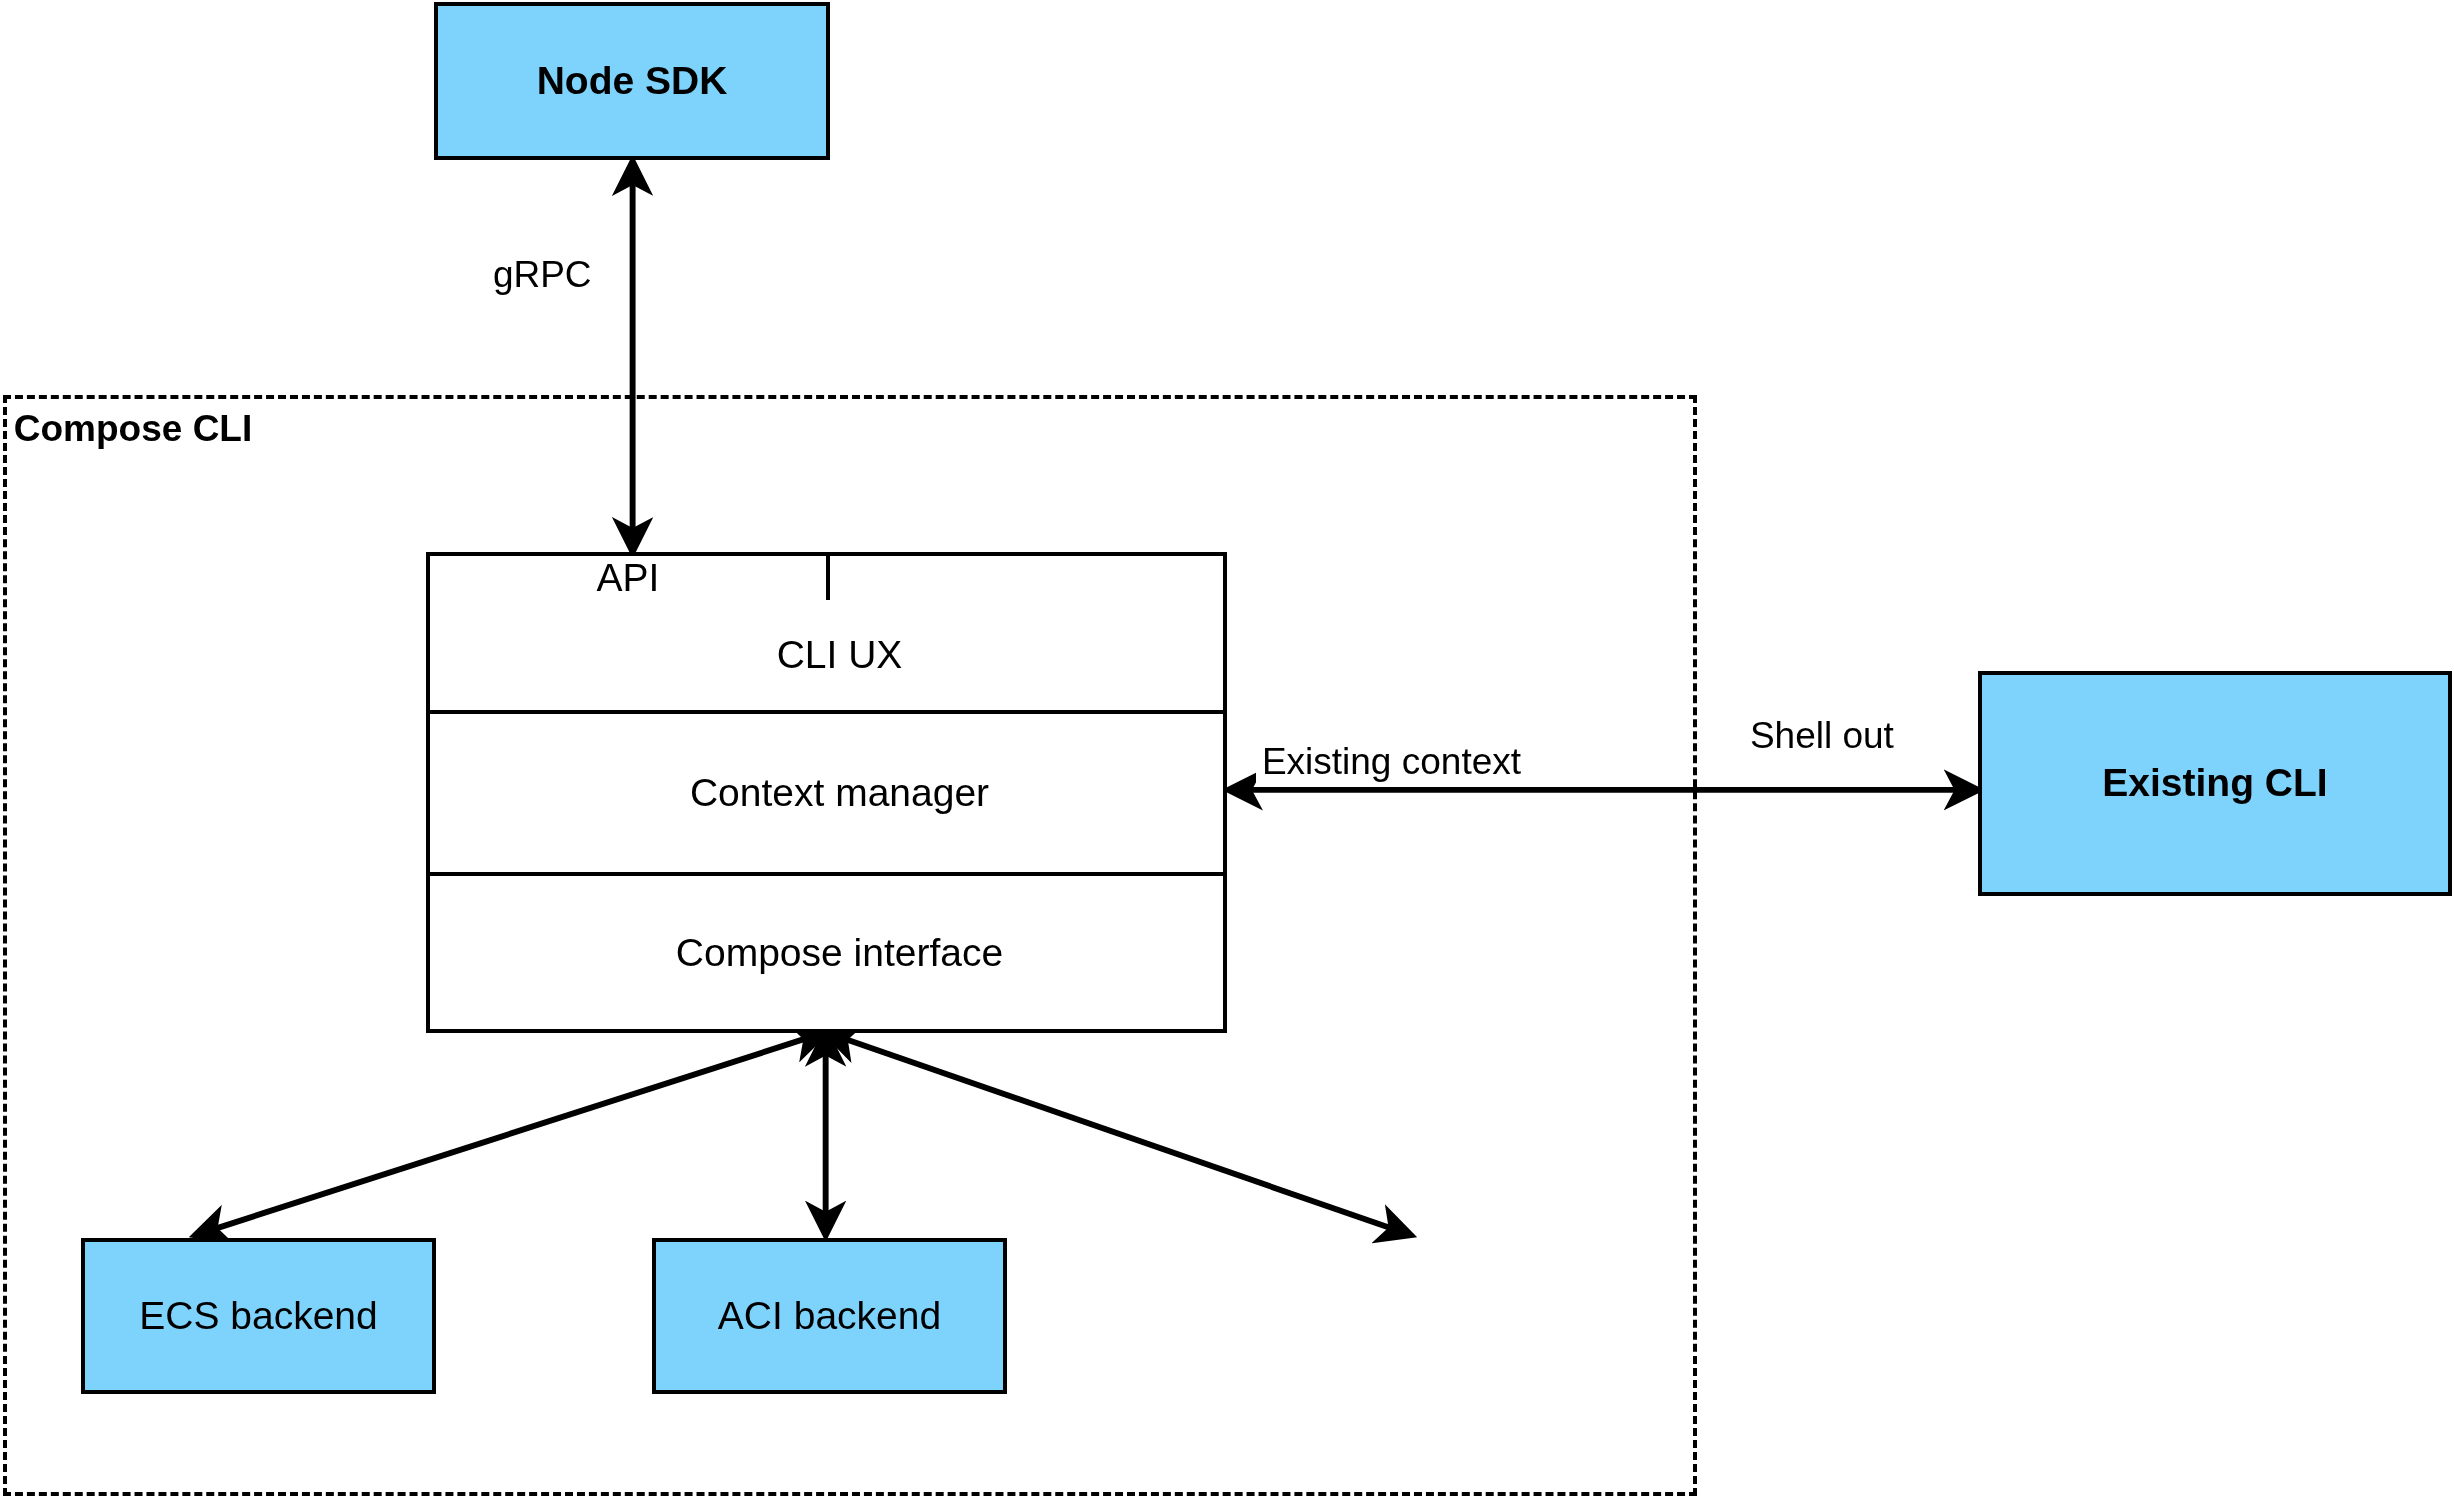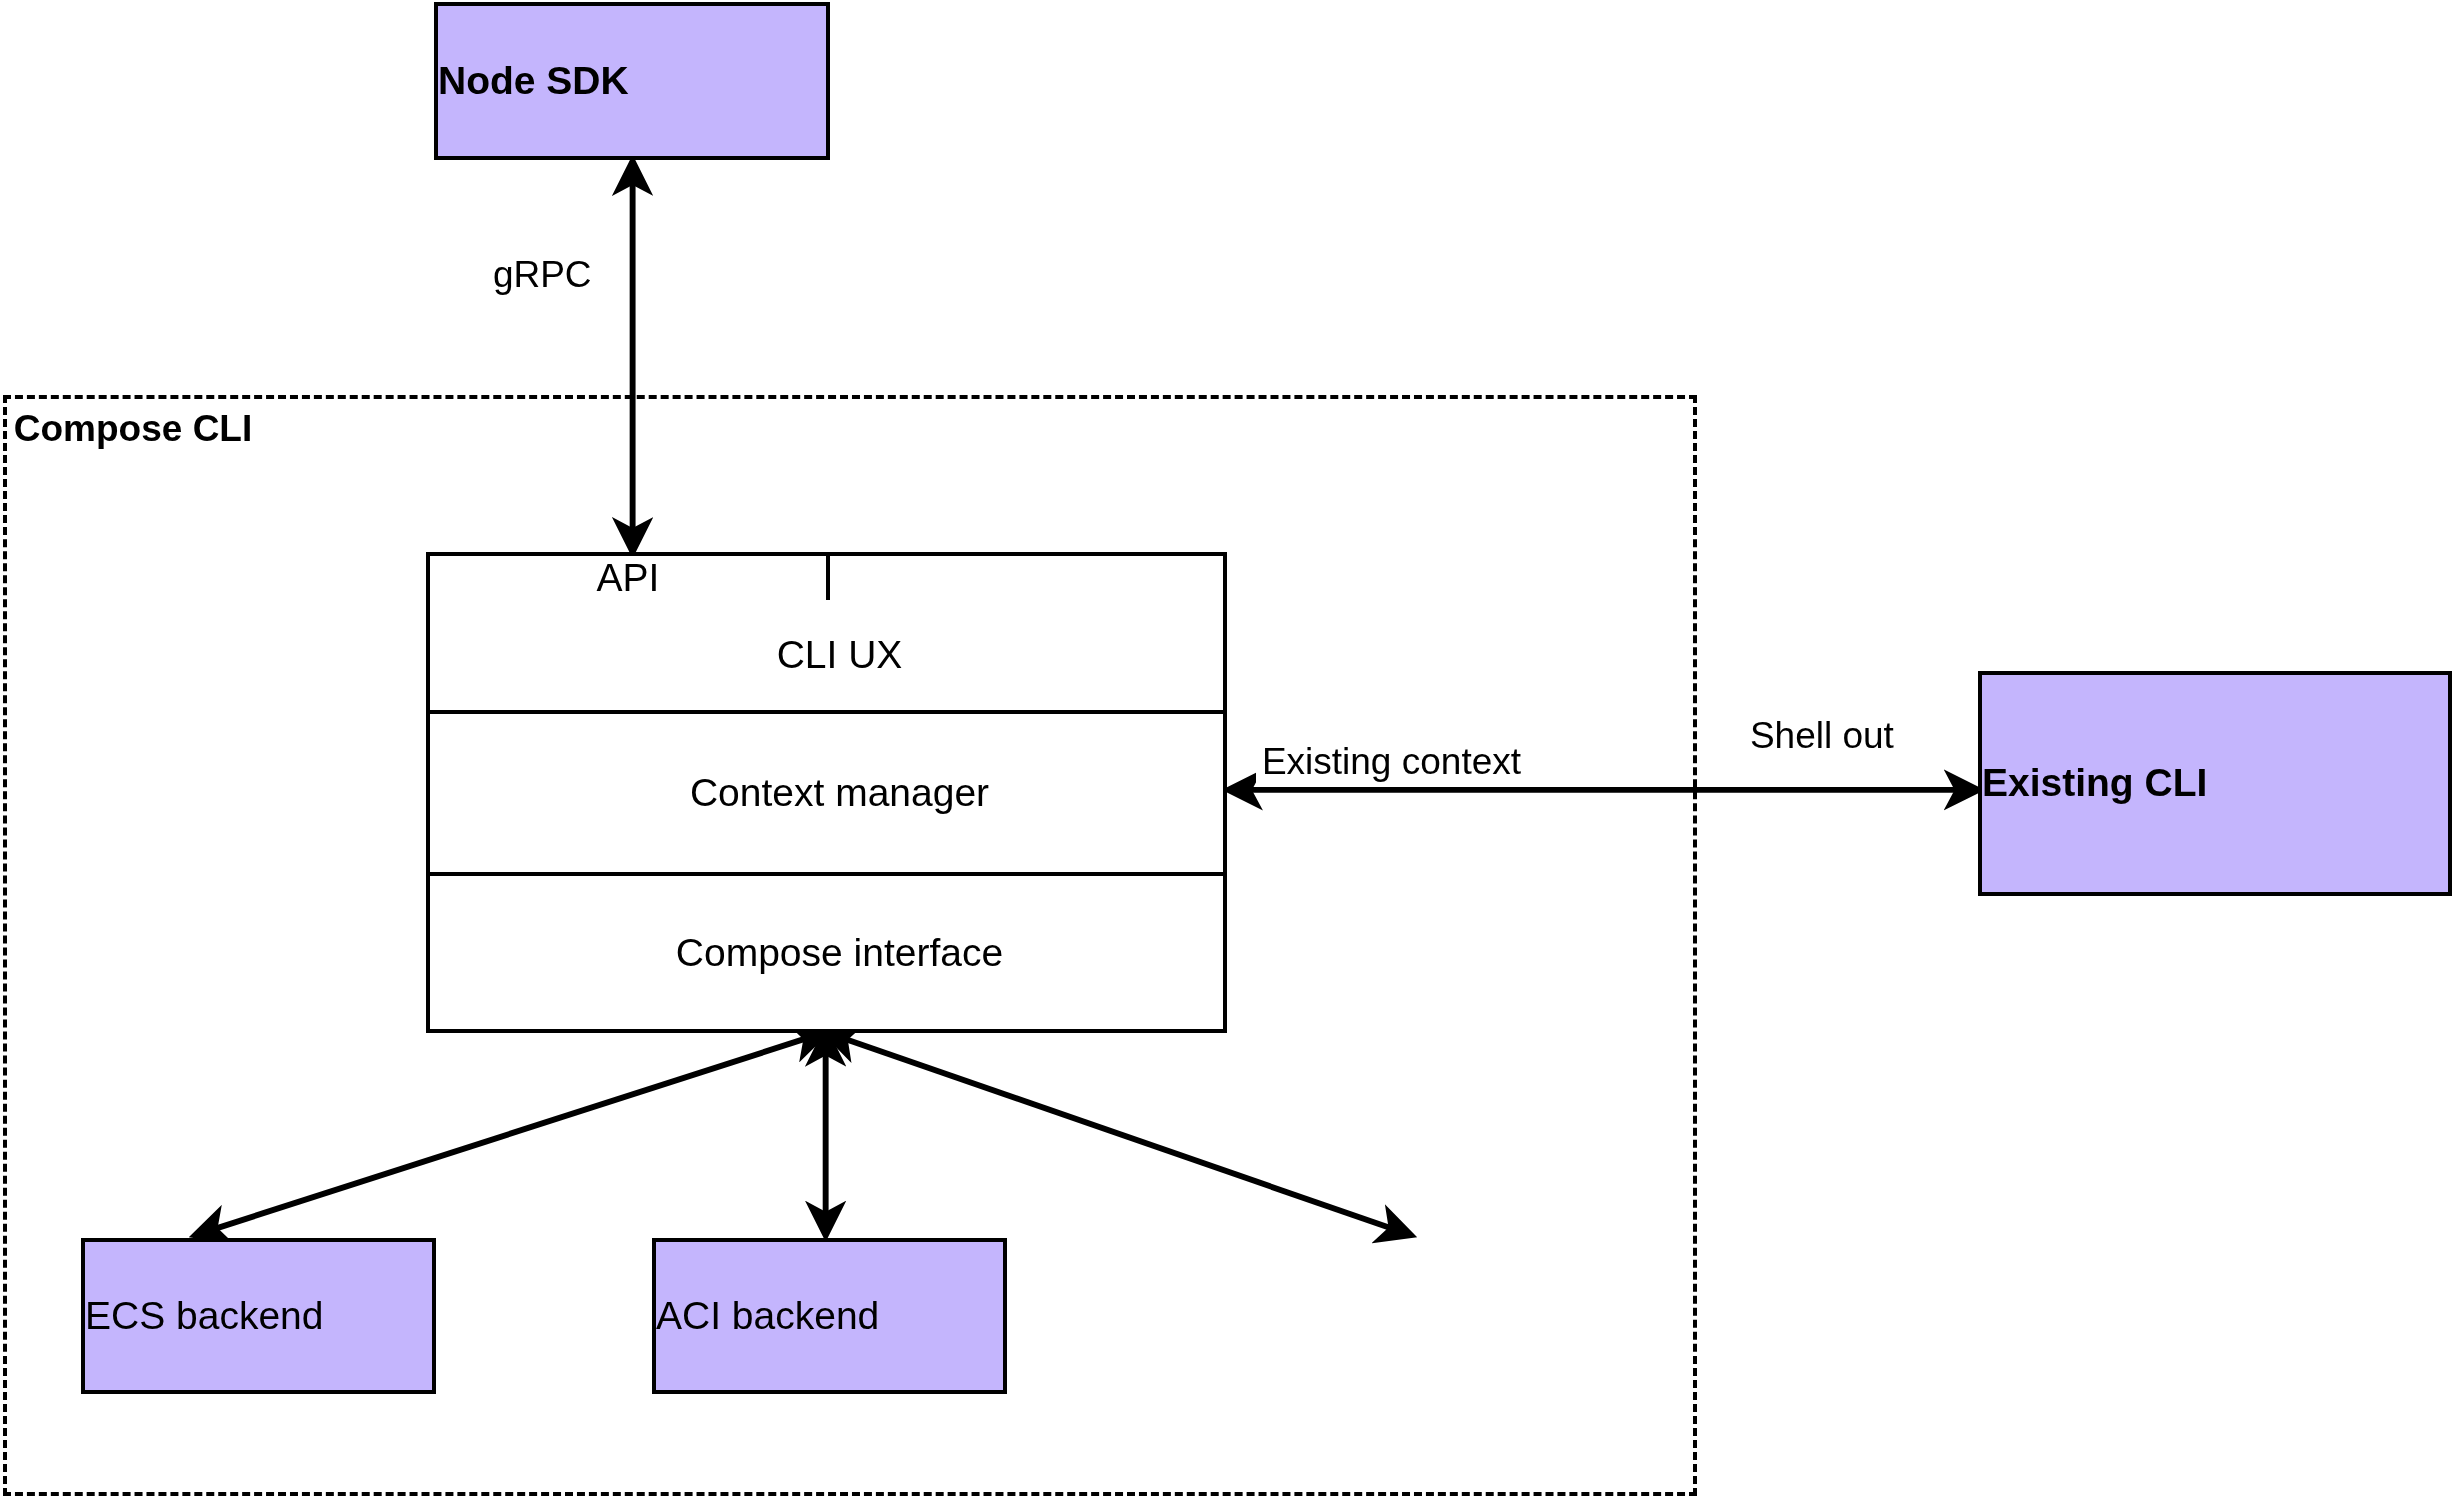--- a/index.html
+++ b/index.html
@@ -12,23 +12,24 @@
     width: 2455px;
     height: 1501px;
     background: #ffffff;
     font-family: "Liberation Sans", sans-serif;
     overflow: hidden;
   }
   .box {
     position: absolute;
     box-sizing: border-box;
     border: 4.9px solid #000000;
-    background: #c4b5fd;
+    background: #7dd3fc;
     display: flex;
     align-items: center;
+    justify-content: center;
     text-align: center;
     color: #000000;
     z-index: 3;
   }
   .box-label {
     font-size: 39px;
     line-height: 1.15;
     white-space: pre-line;
   }
   .bold {

